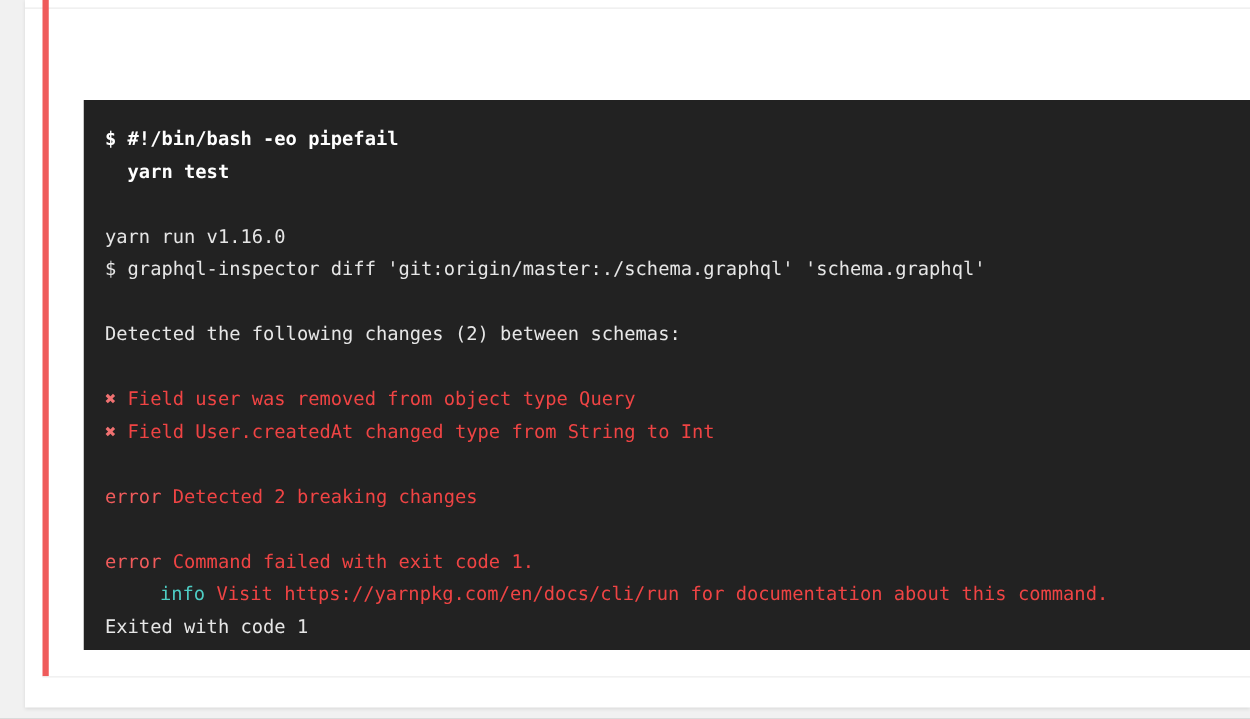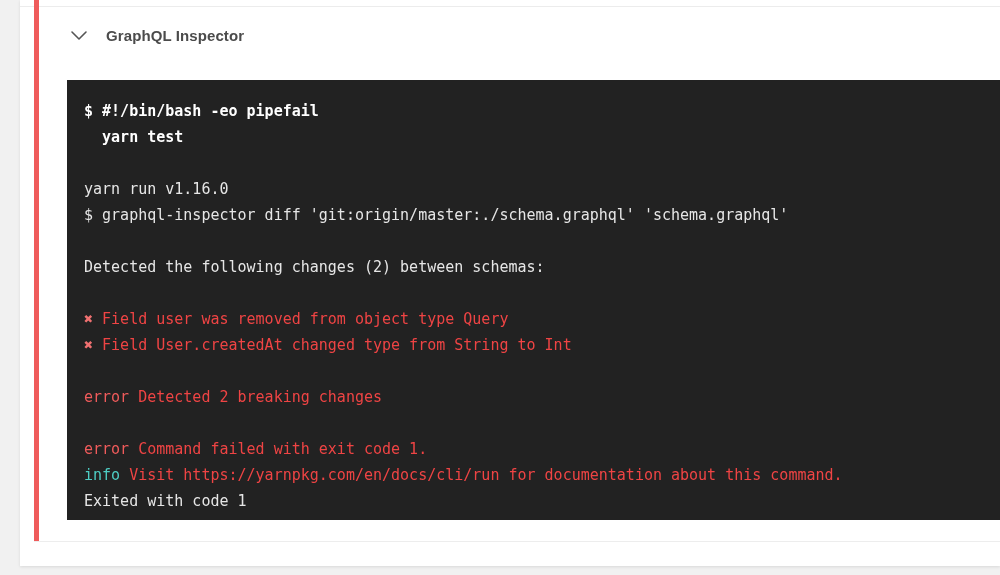--- a/index.html
+++ b/index.html
@@ -106,21 +106,21 @@
   .log-line {
     white-space: pre;
     height: 26px;
   }
   .log-line.blank { height: 26px; }
   .log-line.cmd {
     font-weight: bold;
     color: #ffffff;
   }
   .tok-error { color: #f05b5b; }
-  .tok-info  { color: #4ecdc4; }
+  .tok-info  { color: #4ecdc4; margin-left: 44px; }
   .tok-cross {
     color: #f07171;
     font-weight: bold;
   }
   .tok-plain { color: #ef4444; }
 
   
   .step-divider {
     position: absolute;
     left: 14px;
@@ -134,28 +134,20 @@
 <body>
 
 <div class="page">
 
   <div class="card">
 
     <div class="card-top-rule"></div>
 
     <div class="status-bar"></div>
 
-    <div class="step-header">
-      <span class="chevron">
-        <svg width="24" height="24" viewBox="0 0 24 24" fill="none" stroke="#555555" stroke-width="1.6" stroke-linecap="round" stroke-linejoin="round" aria-hidden="true">
-          <polyline points="5,9 12,16 19,9"></polyline>
-        </svg>
-      </span>
-      <span class="step-title">GraphQL Inspector</span>
-    </div>
 
     <div class="terminal">
       <div class="terminal-inner" id="log-body"><div class="log-line cmd">$ #!/bin/bash -eo pipefail</div><div class="log-line cmd">  yarn test</div><div class="log-line blank">&nbsp;</div><div class="log-line">yarn run v1.16.0</div><div class="log-line">$ graphql-inspector diff 'git:origin/master:./schema.graphql' 'schema.graphql'</div><div class="log-line blank">&nbsp;</div><div class="log-line">Detected the following changes (2) between schemas:</div><div class="log-line blank">&nbsp;</div><div class="log-line"><span class="tok-cross">✖</span><span class="tok-plain"> Field user was removed from object type Query</span></div><div class="log-line"><span class="tok-cross">✖</span><span class="tok-plain"> Field User.createdAt changed type from String to Int</span></div><div class="log-line blank">&nbsp;</div><div class="log-line"><span class="tok-error">error</span><span class="tok-plain"> Detected 2 breaking changes</span></div><div class="log-line blank">&nbsp;</div><div class="log-line"><span class="tok-error">error</span><span class="tok-plain"> Command failed with exit code 1.</span></div><div class="log-line"><span class="tok-info">info</span><span class="tok-plain"> Visit https://yarnpkg.com/en/docs/cli/run for documentation about this command.</span></div><div class="log-line">Exited with code 1</div></div>
     </div>
 
     <div class="step-divider"></div>
 
   </div>
 
 </div>

